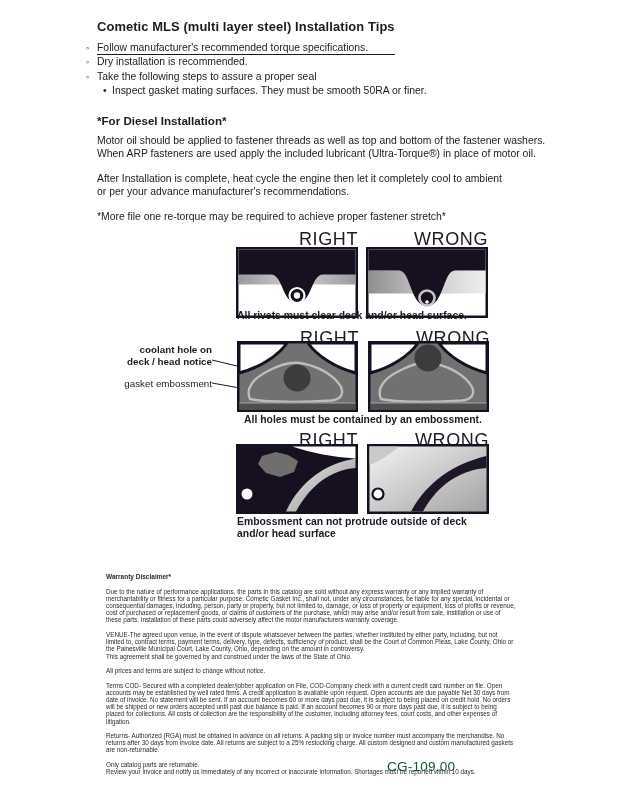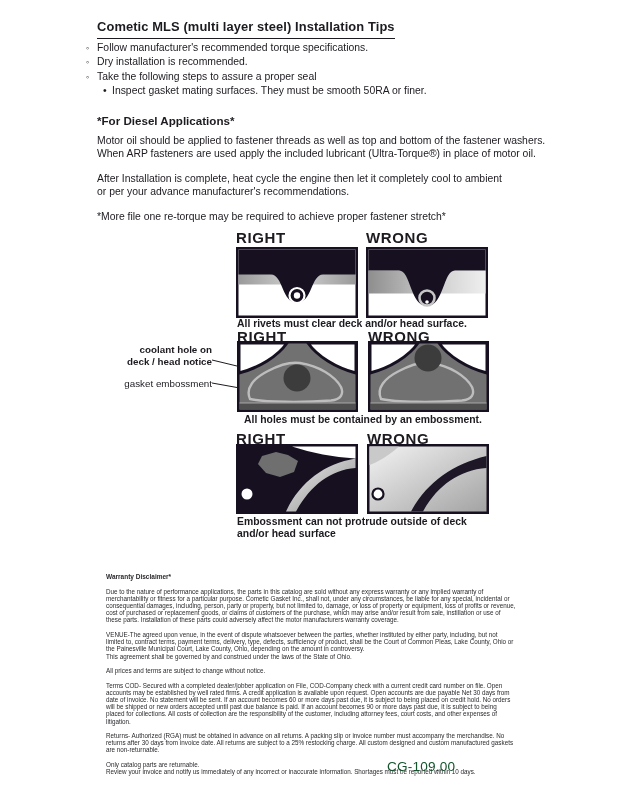--- a/index.html
+++ b/index.html
@@ -7,38 +7,38 @@
     width:618px;height:800px;background:#ffffff;
     font-family:"Liberation Sans","DejaVu Sans",sans-serif;
     color:#1d1a20;
   }
   .page{position:relative;width:618px;height:800px;background:#ffffff;overflow:hidden;}
 
   
   .title{
     position:absolute;left:97px;top:19px;
     font-size:12.9px;font-weight:bold;letter-spacing:.1px;
-    border-bottom:1.4px solid #1d1a20;padding-bottom:4px;
+    border-bottom:1.4px solid #1d1a20;padding-bottom:20px;
   }
 
   
   .tips{position:absolute;left:86px;top:41px;font-size:10.4px;line-height:13.4px;}
   .tip{white-space:nowrap;}
   .tip .marker{display:inline-block;width:11px;font-size:9px;}
   .tip.sub{margin-left:17px;}
   .tip.sub .marker{width:9px;font-size:10.5px;}
 
   
   .diesel{position:absolute;left:97px;top:115px;font-size:10.4px;line-height:12.9px;}
   .diesel .heading{font-size:11.6px;font-weight:bold;margin:0 0 7px 0;}
   .diesel .para{margin:0 0 12px 0;}
   .diesel .line{white-space:nowrap;}
 
   
-  .dg-label{position:absolute;width:122px;text-align:left;font-size:15px;font-weight:bold;letter-spacing:.6px;}
+  .dg-label{position:absolute;width:122px;text-align:right;font-size:18px;font-weight:normal;letter-spacing:.6px;}
   .dg-box{position:absolute;width:122px;height:71px;}
   .dg-box svg{display:block;width:100%;height:100%;}
   .dg-caption{position:absolute;font-size:10.4px;font-weight:bold;line-height:12px;}
   .caption-center{text-align:center;}
   .callout{position:absolute;font-size:9.8px;line-height:11.6px;text-align:right;}
   .leader{position:absolute;}
 
   
   .disclaimer{position:absolute;left:106px;top:573px;width:410px;font-size:6.3px;line-height:7.2px;color:#2b292d;}
   .disclaimer .dheading{font-weight:bold;font-size:6.5px;margin:0 0 7.4px 0;}
@@ -63,21 +63,21 @@
     </div>
     <div class="tip">
       <span class="marker">◦</span><span>Take the following steps to assure a proper seal</span>
     </div>
     <div class="tip sub">
       <span class="marker">•</span><span>Inspect gasket mating surfaces.  They must be smooth 50RA or finer.</span>
     </div>
   </div>
 
   <div class="diesel">
-    <div class="heading">*For Diesel Applications*</div>
+    <div class="heading">*For Diesel Installation*</div>
     <div class="para">
       <div class="line">Motor oil should be applied to fastener threads as well as top and bottom of the fastener washers.</div>
       <div class="line">When ARP fasteners are used apply the included lubricant (Ultra-Torque®) in place of motor oil.</div>
     </div>
     <div class="para">
       <div class="line">After Installation is complete, heat cycle the engine then let it completely cool to ambient</div>
       <div class="line">or per your advance manufacturer's recommendations.</div>
     </div>
     <div class="line">*More file one re-torque may be required to achieve proper fastener stretch*</div>
   </div>
@@ -112,21 +112,21 @@
         </linearGradient>
       </defs>
       <rect x="1.25" y="1.25" width="119.5" height="68.5" fill="#ffffff" stroke="#171020" stroke-width="2.5"></rect>
       <rect x="2.5" y="23.5" width="117" height="23" fill="url(#gb)"></rect>
       <path d="M2.5,2.5 H119.5 V23.5 H89 C77,23.5 78,59 61,59 C44,59 45,23.5 33,23.5 H2.5 Z" fill="#171020"></path>
       <circle cx="61" cy="51" r="7.5" fill="#171020" stroke="#c6c6c6" stroke-width="2.6"></circle>
       <circle cx="61" cy="55" r="1.8" fill="#ffffff"></circle>
     </svg>
   </div>
 
-  <div class="dg-caption" style="left:237px;top:318px;text-align:center;">All rivets must clear deck and/or head surface.</div>
+  <div class="dg-caption" style="left:237px;top:310px;text-align:center;">All rivets must clear deck and/or head surface.</div>
 
   <div class="dg-label" style="left:237px;top:328px;">RIGHT</div>
   <div class="dg-label" style="left:368px;top:328px;">WRONG</div>
 
   <div class="callout" style="left:108px;top:344px;width:104px;font-weight:bold;">
     <div>coolant hole on</div>
     <div>deck / head notice</div>
   </div>
   <div class="callout" style="left:98px;top:378px;width:114px;">gasket embossment</div>
 

